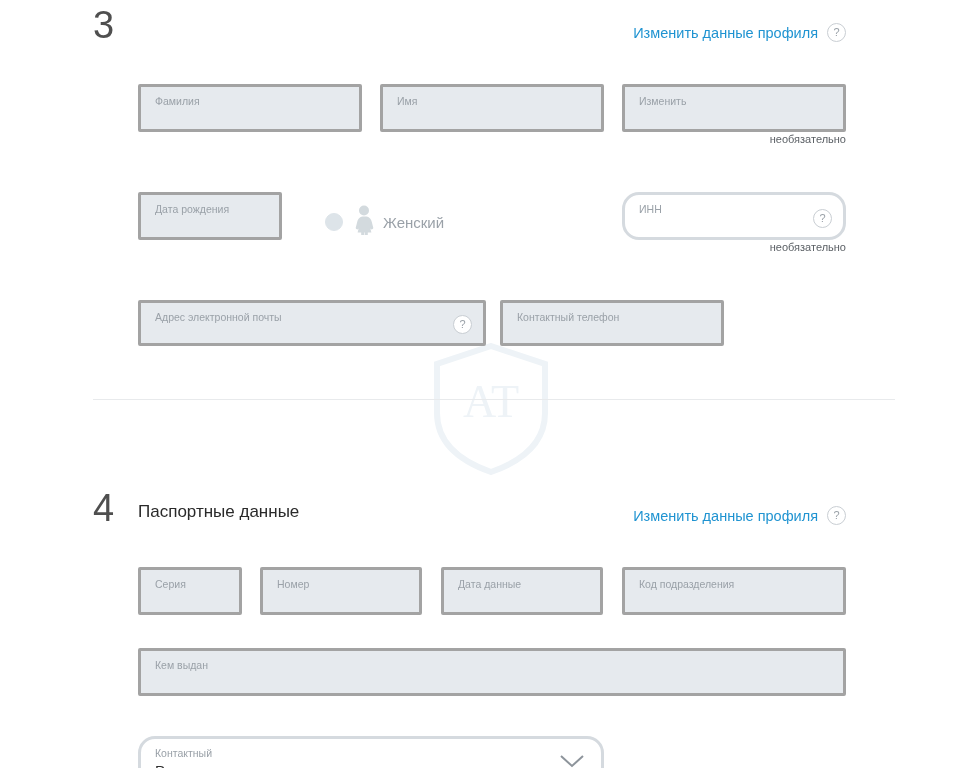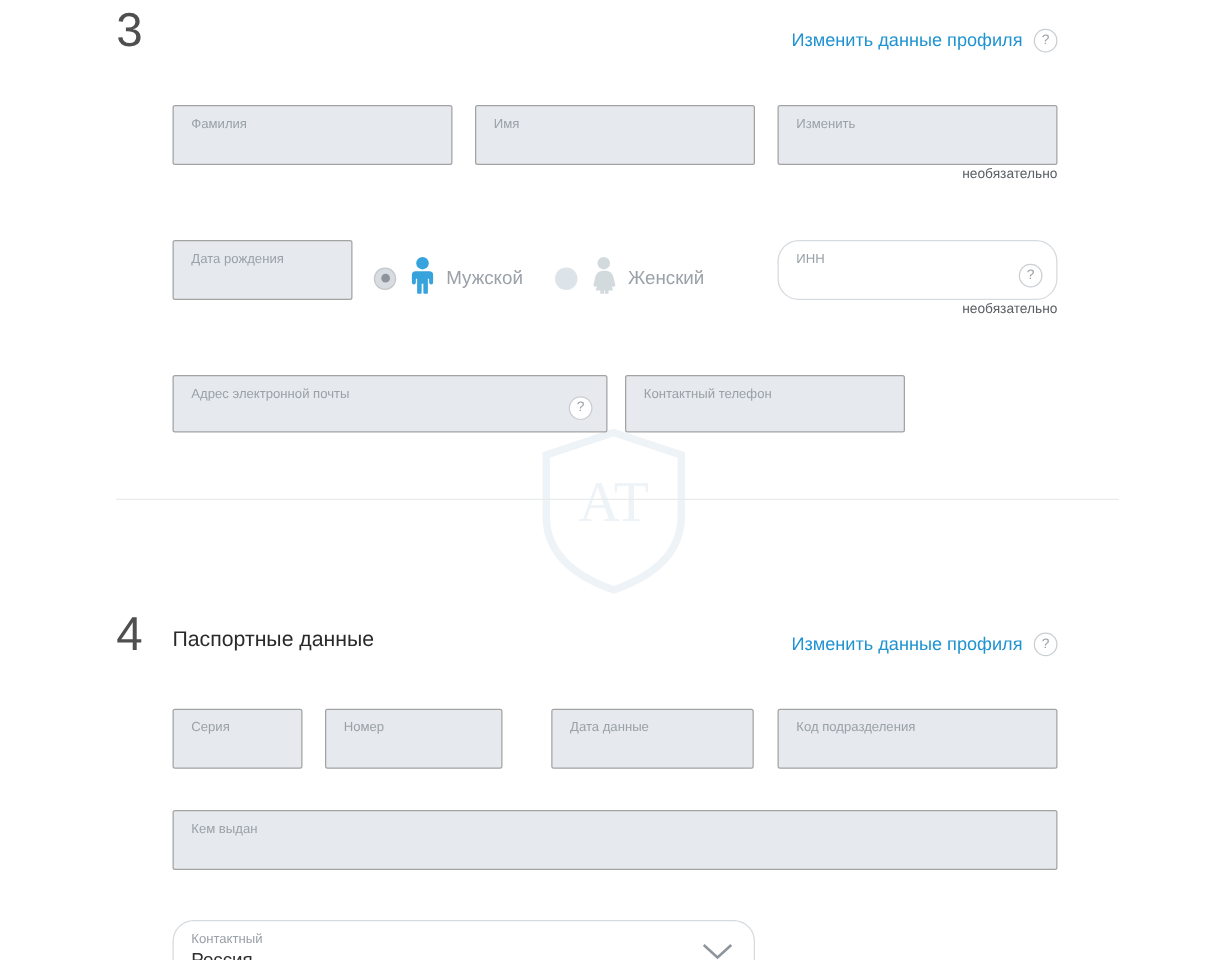--- a/index.html
+++ b/index.html
@@ -81,21 +81,21 @@
     line-height: 17px;
     text-align: center;
     background: #ffffff;
     cursor: pointer;
     flex: none;
   }
 
   .field {
     position: absolute;
     background: #e6eaee;
-    border: 1px solid #a3a3a3;
+    border: 3px solid #a3a3a3;
     border-radius: 2px;
     text-decoration: underline;
   }
   .field.enabled { background: #ffffff; border-color: #d5dadf; border-radius: 17px; }
 
   .field-label {
     position: absolute;
     left: 14px;
     top: 8px;
     font-size: 10.5px;
@@ -212,30 +212,20 @@
       <span class="field-value"></span>
     </div>
     <div class="optional" style="left:622px; top:133px; width:224px; text-align:right;">необязательно</div>
 
     <div class="field" style="left:138px; top:192px; width:144px; height:48px;">
       <span class="field-label">Дата рождения</span>
       <span class="field-value"></span>
     </div>
 
     <div class="gender-group" style="left:299px; top:205px;">
-      <div class="gender-opt">
-        <span class="radio-on"></span>
-        <span class="gender-icon">
-          <svg width="26" height="30" viewBox="0 0 26 30">
-            <circle cx="13" cy="5.5" r="5" fill="#36a3dc"></circle>
-            <path d="M7.5 12 h11 a3 3 0 0 1 3 3 v6 a1.6 1.6 0 0 1 -3.2 0 v-3 h-1 v11 a1.8 1.8 0 0 1 -3.6 0 v-7 h-1.4 v7 a1.8 1.8 0 0 1 -3.6 0 v-11 h-1 v3 a1.6 1.6 0 0 1 -3.2 0 v-6 a3 3 0 0 1 3 -3 z" fill="#36a3dc"></path>
-          </svg>
-        </span>
-        <span class="gender-label">Мужской</span>
-      </div>
 
       <div class="gender-opt" style="margin-left:26px;">
         <span class="radio-off"></span>
         <span class="gender-icon">
           <svg width="26" height="30" viewBox="0 0 26 30">
             <circle cx="13" cy="5.5" r="5" fill="#d3dade"></circle>
             <path d="M13 11.5 c-4 0 -6 2 -6.8 5.5 l-1.4 5.5 a1.5 1.5 0 0 0 2.9 0.8 l1.1 -4.2 l-2.2 8.4 h3.6 v2.6 a1.5 1.5 0 0 0 3 0 v-2.6 h0.6 v2.6 a1.5 1.5 0 0 0 3 0 v-2.6 h3.6 l-2.2 -8.4 l1.1 4.2 a1.5 1.5 0 0 0 2.9 -0.8 l-1.4 -5.5 c-0.8 -3.5 -2.8 -5.5 -6.8 -5.5 z" fill="#d3dade"></path>
           </svg>
         </span>
         <span class="gender-label">Женский</span>
@@ -271,21 +261,21 @@
         <a class="sec-link">Изменить данные профиля</a>
         <div class="help-circle">?</div>
       </div>
     </div>
 
     <div class="field" style="left:138px; top:521px; width:104px; height:48px;text-align:center;">
       <span class="field-label">Серия</span>
       <span class="field-value"></span>
     </div>
 
-    <div class="field" style="left:260px; top:521px; width:142px; height:48px;">
+    <div class="field" style="left:260px; top:521px; width:162px; height:48px;">
       <span class="field-label">Номер</span>
       <span class="field-value"></span>
     </div>
 
     <div class="field" style="left:441px; top:521px; width:162px; height:48px;">
       <span class="field-label">Дата данные</span>
       <span class="field-value"></span>
     </div>
 
     <div class="field" style="left:622px; top:521px; width:224px; height:48px;">

